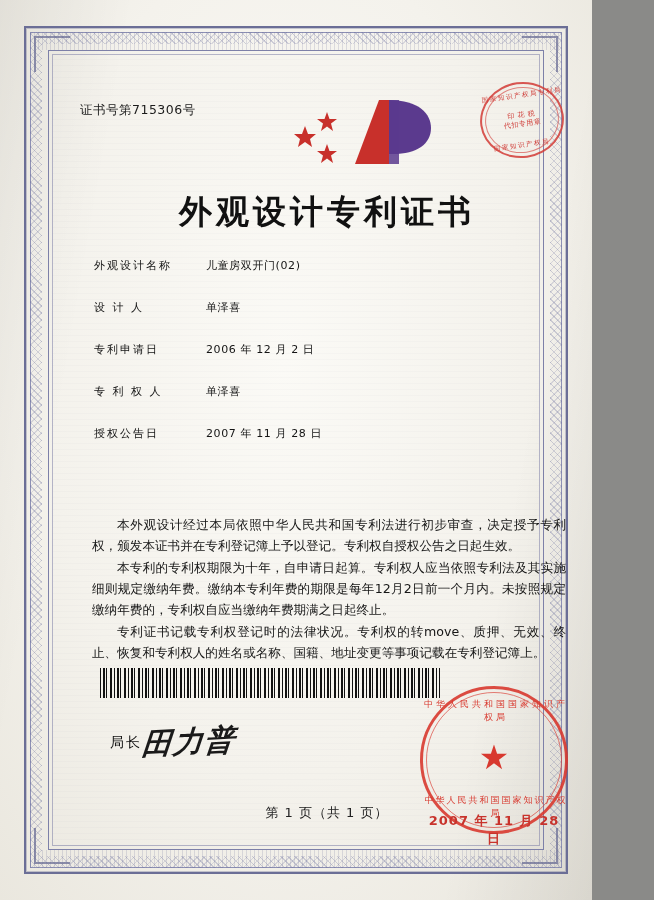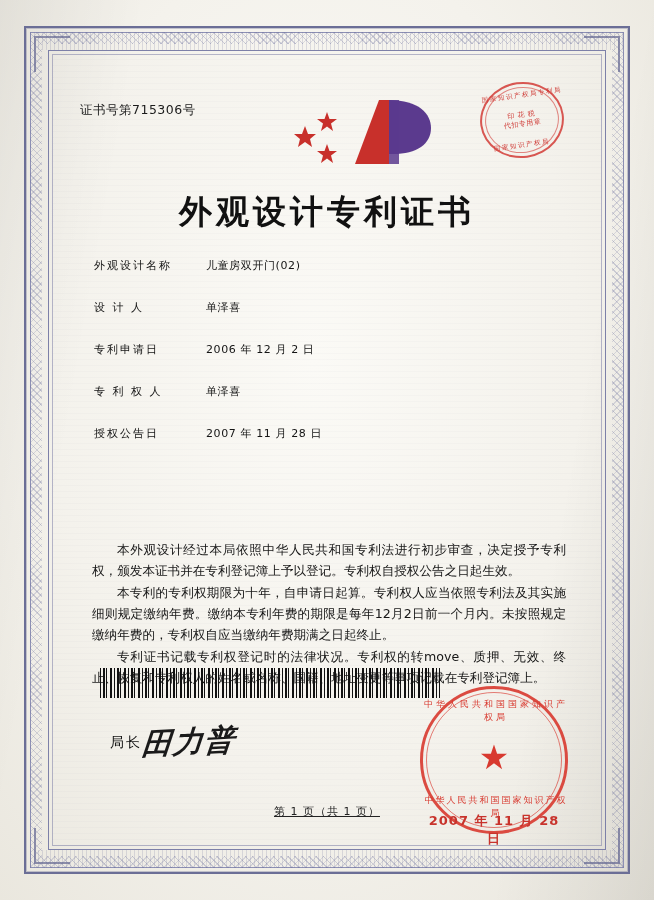--- a/index.html
+++ b/index.html
@@ -11,21 +11,21 @@
     width: 654px;
     height: 900px;
     overflow: hidden;
     font-family: "DejaVu Sans", "Liberation Sans", sans-serif;
   }
 
   
   .page {
     position: absolute;
     left: 0; top: 0;
-    width: 654px;
+    width: 592px;
     height: 900px;
     background:
       radial-gradient(ellipse at 48% 40%, #fbfaf6 0%, #f4f2ec 55%, #e9e6dd 100%);
   }
   .paper-shade {
     position: absolute;
     inset: 0;
     background: linear-gradient(100deg, rgba(0,0,0,0.05) 0%, rgba(0,0,0,0) 18%, rgba(0,0,0,0) 80%, rgba(0,0,0,0.07) 100%);
     pointer-events: none;
   }
@@ -215,21 +215,20 @@
 
   .paragraphs {
     position: absolute;
     left: 34px;
     top: 452px;
     width: 474px;
     font-size: 12.6px;
     line-height: 21px;
     color: #161616;
     text-align: justify;
-    margin-top: 25px;
   }
   .paragraphs p {
     margin: 0 0 1px 0;
     text-indent: 25px;
   }
 
   
   .barcode {
     position: absolute;
     left: 42px;
@@ -315,24 +314,23 @@
     font-size: 13px;
     letter-spacing: 1px;
     font-weight: bold;
   }
 
   .page-footer {
     position: absolute;
     left: 0; right: 0;
     top: 742px;
     text-align: center;
-    font-size: 11px;
+    font-size: 13px;
     color: #222;
     letter-spacing: 1px;
-    text-decoration: underline;
   }
 </style>
 </head>
 <body>
 
 <div class="page">
 
   <div class="paper-shade"></div>
 
   <div class="border-outer"></div>

